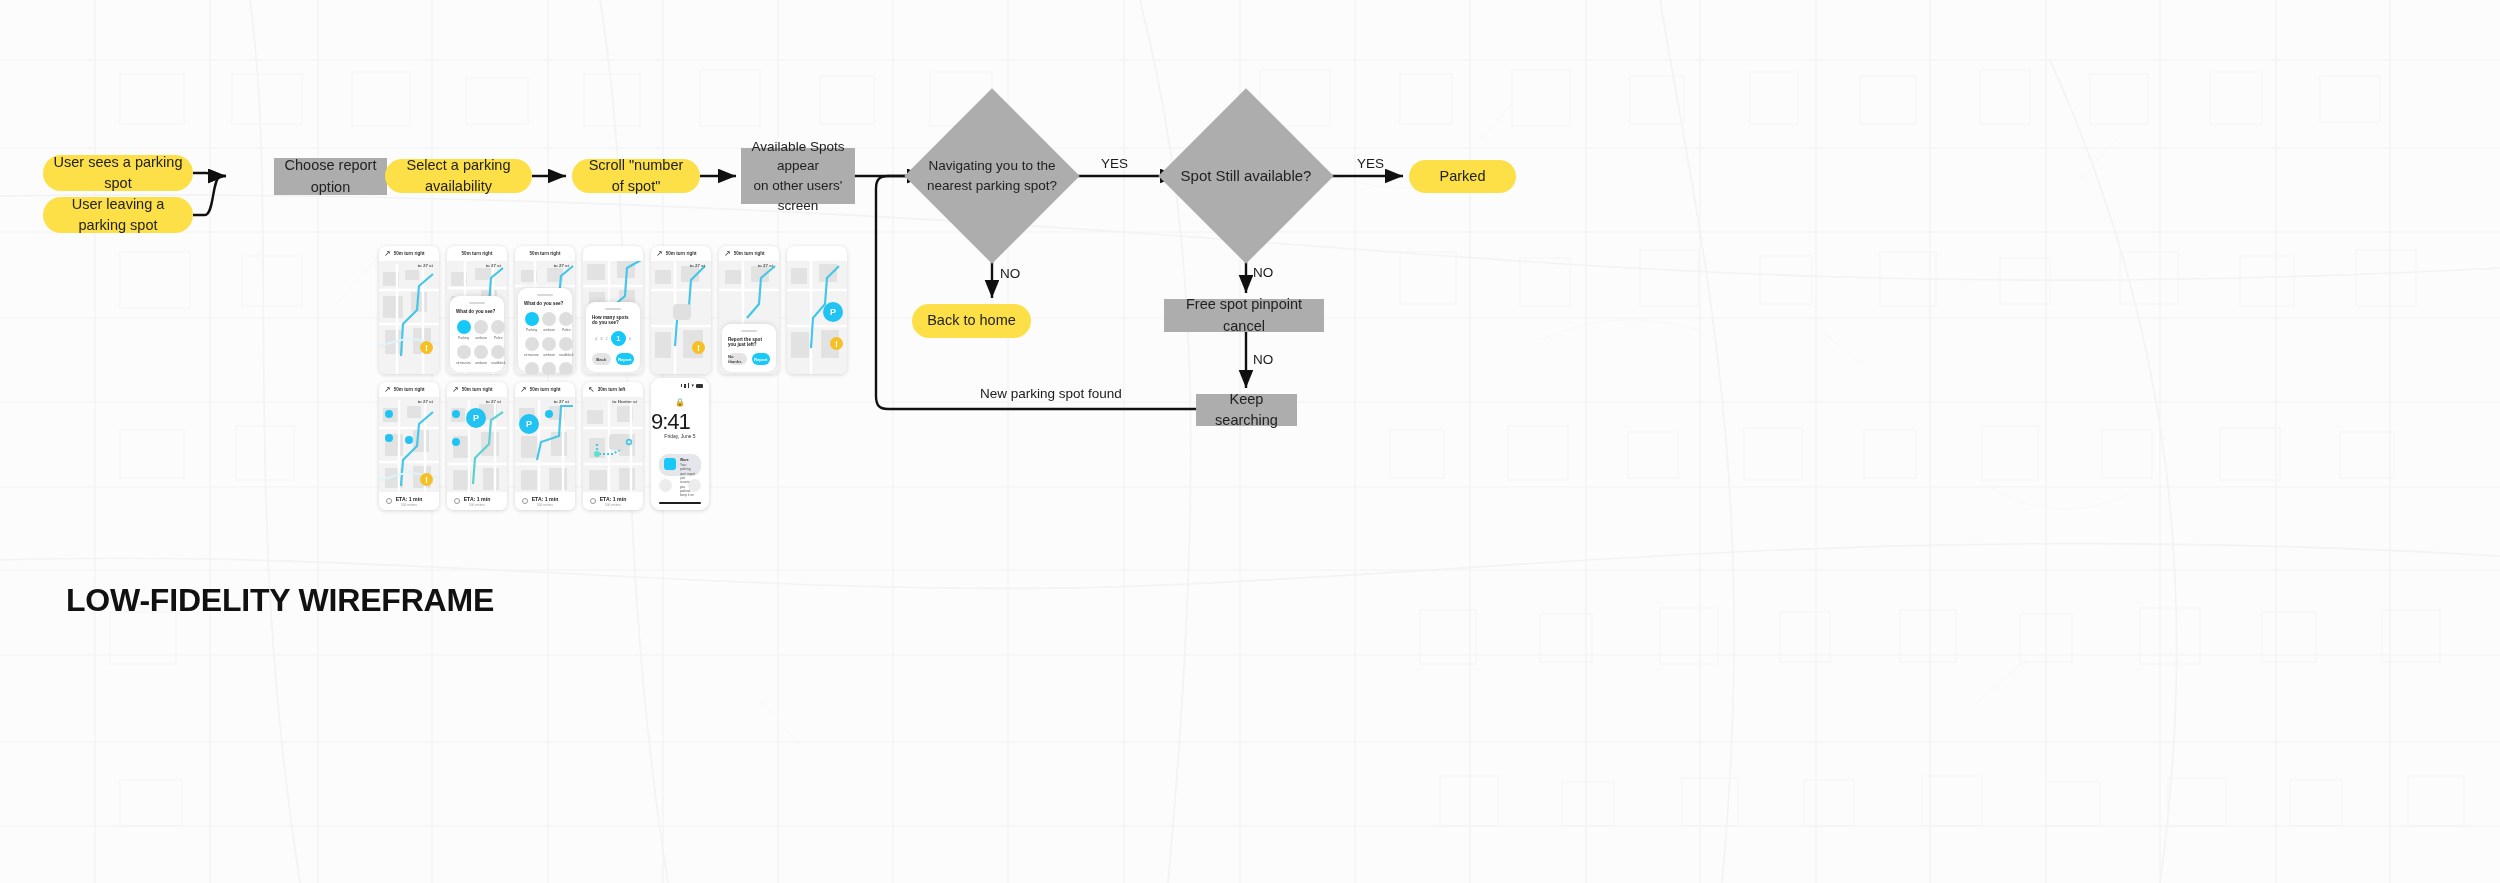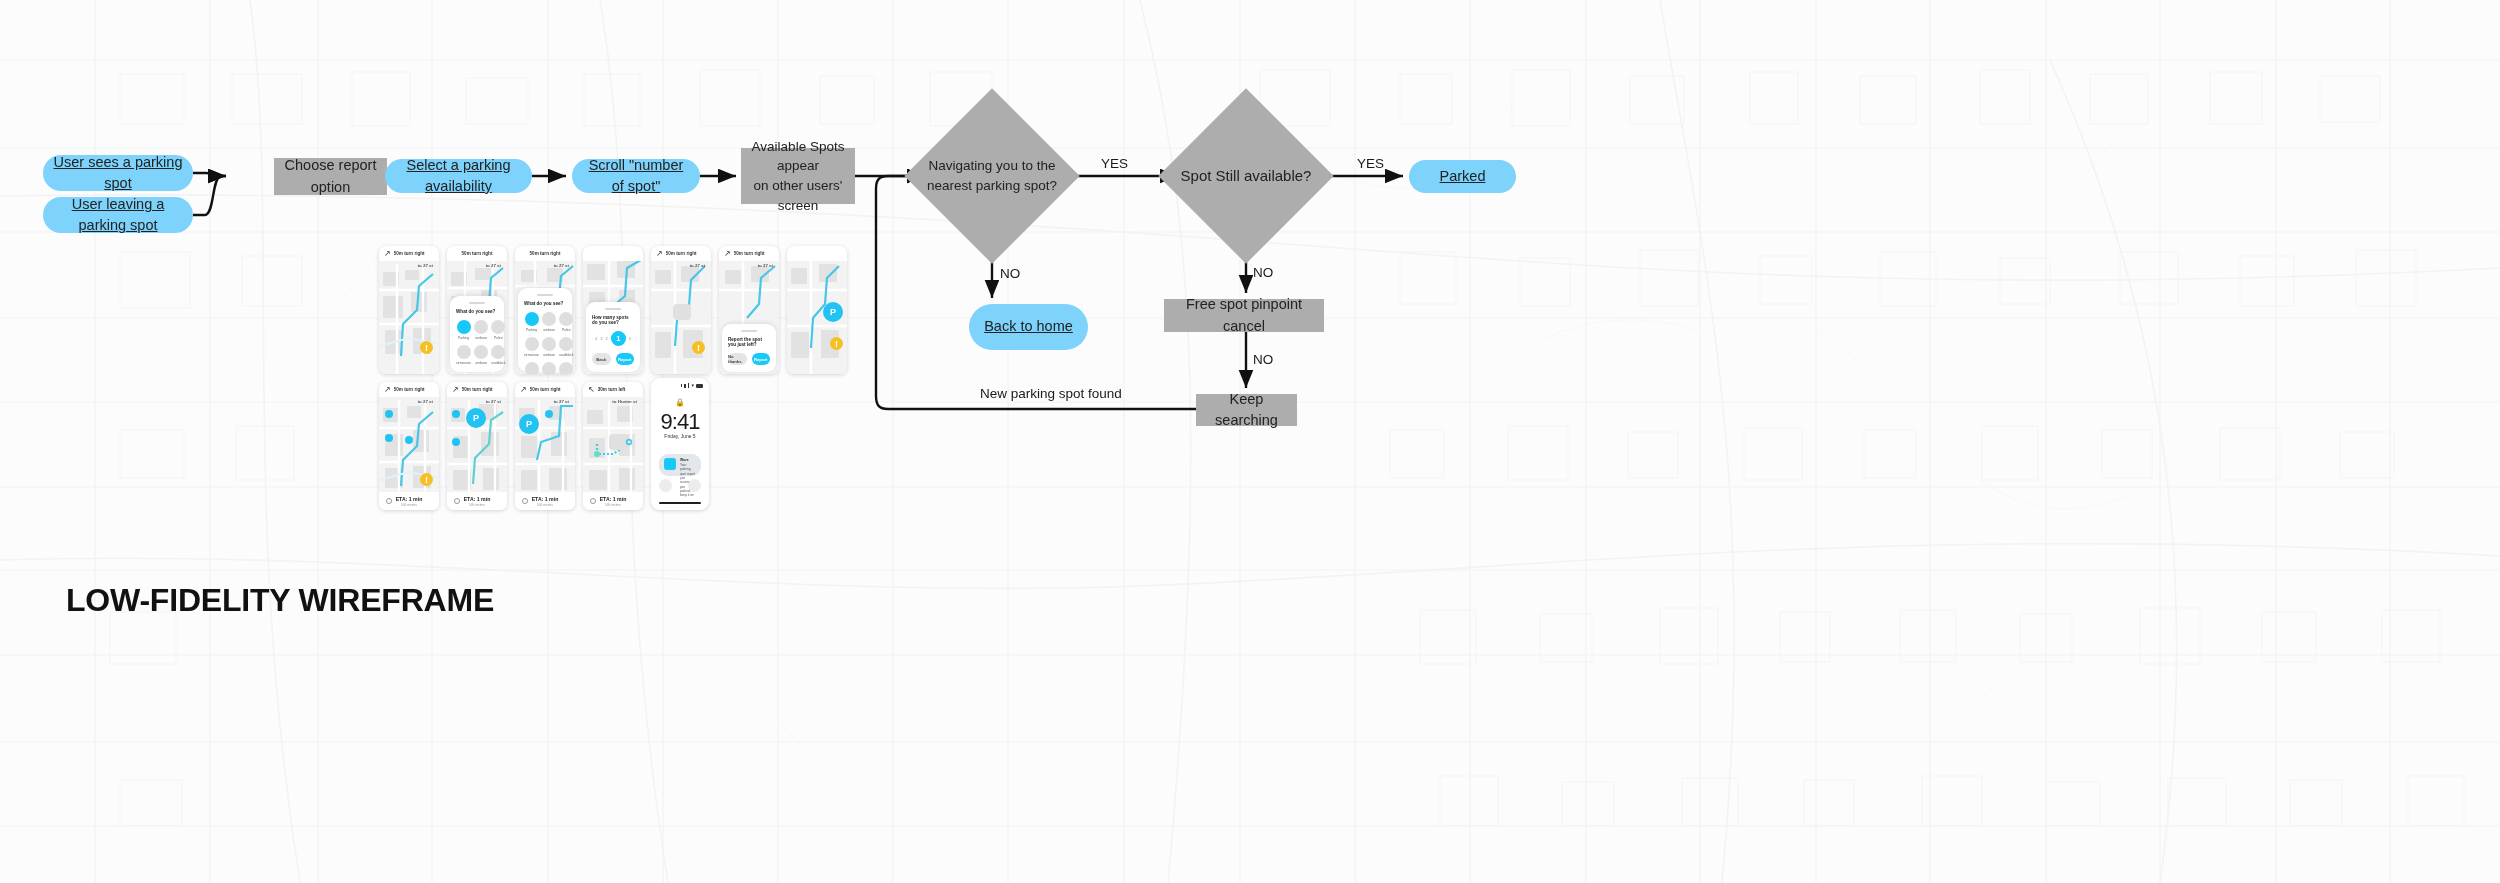--- a/index.html
+++ b/index.html
@@ -38,21 +38,21 @@
   .node {
     position: absolute;
     display: flex; align-items: center; justify-content: center;
     text-align: center;
     color: #222;
     font-size: 14.5px;
     line-height: 1.45;
     z-index: 5;
     padding: 4px 10px;
   }
-  .node.pill { border-radius: 999px; background: #7dd3fc; text-decoration: underline; }
+  .node.pill { border-radius: 999px; background: #fde047; }
   .node.rect { background: #adadad; }
   .node.diamond-label {
     background: transparent;
     z-index: 6;
   }
   .diamond {
     position: absolute;
     background: #adadad;
     transform: rotate(45deg);
     z-index: 4;
@@ -150,21 +150,21 @@
   .btn.gray { background: #e4e4e4; color: #444; }
   .btn.cyan { background: #18c9f7; color: #fff; }
   
   .lock-status {
     position: absolute; right: 6px; top: 5px;
     display: flex; align-items: center; gap: 2px; z-index: 4;
   }
   .lock-status .bar { width: 1.6px; background: #333; }
   .lock-ico { position: absolute; left: 50%; top: 20px; transform: translateX(-50%); font-size: 8px; z-index: 4; }
   .lock-time {
-    position: absolute; left: 0; right: 0; top: 31px; text-align: center;
+    position: absolute; left: 0; right: 0; top: 31px; 
     font-size: 22px; font-weight: 300; color: #1a1a1a; z-index: 4;
     font-family: "Liberation Sans", sans-serif; letter-spacing: -1px;
   }
   .lock-date {
     position: absolute; left: 0; right: 0; top: 55px; text-align: center;
     font-size: 5px; color: #333; z-index: 4;
   }
   .notif {
     position: absolute; left: 8px; right: 8px; top: 76px;
     height: 22px; border-radius: 9px;
@@ -323,21 +323,21 @@
 
   <div class="diamond" style="left:930px;top:114px;width:124px;height:124px;"></div>
   <div class="node diamond-label" style="left:905px;top:152px;width:174px;height:48px;white-space:pre-line;font-size:13.5px;">Navigating you to the
 nearest parking spot?</div>
 
   <div class="diamond" style="left:1184px;top:114px;width:124px;height:124px;"></div>
   <div class="node diamond-label" style="left:1166px;top:164px;width:160px;height:24px;font-size:15px;">Spot Still available?</div>
 
   <div class="node pill" style="left:1409px;top:160px;width:107px;height:33px;">Parked</div>
 
-  <div class="node pill" style="left:969px;top:304px;width:119px;height:46px;">Back to home</div>
+  <div class="node pill" style="left:912px;top:304px;width:119px;height:34px;">Back to home</div>
 
   <div class="node rect" style="left:1164px;top:299px;width:160px;height:33px;">Free spot pinpoint cancel</div>
 
   <div class="node rect" style="left:1196px;top:394px;width:101px;height:32px;">Keep searching</div>
 
   <div class="edge-label" style="left:1101px;top:156px;">YES</div>
   <div class="edge-label" style="left:1357px;top:156px;">YES</div>
   <div class="edge-label" style="left:1000px;top:266px;">NO</div>
   <div class="edge-label" style="left:1253px;top:265px;">NO</div>
   <div class="edge-label" style="left:1253px;top:352px;">NO</div>

